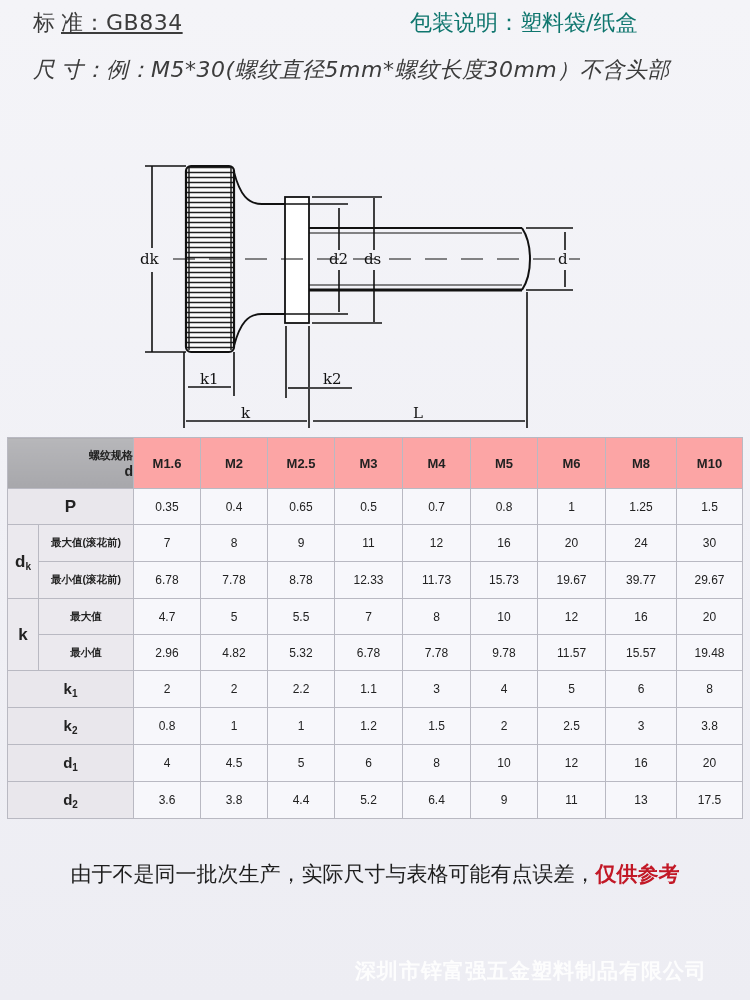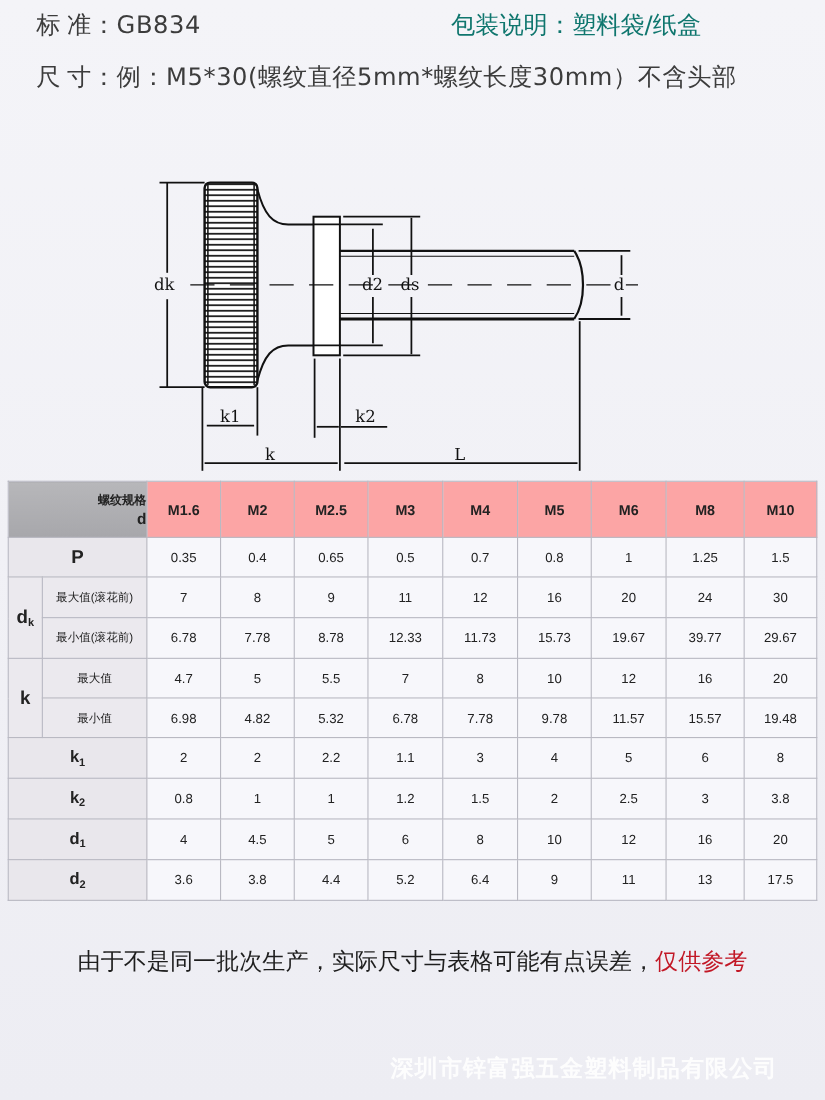--- a/index.html
+++ b/index.html
@@ -7,51 +7,51 @@
     width: 750px; height: 1000px; overflow: hidden; position: relative;
     background: linear-gradient(180deg, #f4f4f8 0%, #f1f1f6 50%, #ededf3 100%);
     font-family: "DejaVu Sans", "Liberation Sans", sans-serif;
     color: #333;
   }
   .hdr-line {
     position: absolute; left: 33px; font-size: 22px; color: #3c3c3c;
     letter-spacing: 0.5px; white-space: nowrap;
   }
   .hdr-line .lbl-a { display: inline-block; width: 28px; }
-  #line1 { top: 8px; }
-  #line2 { top: 55px; }
+  #line1 { top: 8px; text-decoration: underline; }
+  #line2 { top: 55px; font-style: italic; }
   #pack { position: absolute; left: 410px; top: 8px; font-size: 22px; color: #0f766e; white-space: nowrap; }
 
   #drawing { position: absolute; left: 0; top: 140px; width: 750px; height: 290px; }
 
   table.spec {
     position: absolute; left: 7px; top: 437px; width: 735px;
     border-collapse: collapse; table-layout: fixed;
     font-family: "Liberation Sans", "DejaVu Sans", sans-serif;
   }
   table.spec td {
     border: 1px solid #b9b9c2; text-align: center; vertical-align: middle;
     font-size: 12px; color: #222; padding: 0; background: #f7f7fb;
   }
   table.spec tr.head td { height: 50px; background: #fca5a5; font-weight: bold; font-size: 13px; }
   table.spec tr.head td.corner {
     background: linear-gradient(180deg,#b7b7ba,#a7a7ab); font-size: 11px; line-height: 16px; text-align: right;
   }
   table.spec td.rowlbl { background: #e9e7ec; font-weight: bold; font-size: 15px; }
-  table.spec td.sublbl { background: #ebe9ee; font-size: 10.5px; font-weight: normal; }
+  table.spec td.sublbl { background: #ebe9ee; font-size: 10.5px; font-weight: bold; }
   table.spec td.grp { background: #ebe9ee; font-weight: bold; font-size: 17px; }
   table.spec tr.r36 td { height: 35px; }
   table.spec tr.r37 td { height: 36px; }
   sub { font-size: 10px; vertical-align: -3px; }
 
   #note {
     position: absolute; left: 0; width: 750px; top: 860px; text-align: center;
     font-size: 21px; color: #1e1e1e; white-space: nowrap;
   }
-  #note .red { color: #c21826; font-weight: normal; }
+  #note .red { color: #c21826; font-weight: bold; }
   #watermark {
     position: absolute; left: 355px; top: 957px; font-size: 21px; color: #ffffff;
     opacity: 0.9; letter-spacing: 1px; white-space: nowrap; font-weight: bold;
   }
 </style>
 </head>
 <body>
 
 <div id="line1" class="hdr-line">
   <span class="lbl-a">标</span><span>准：</span><span>GB834</span>
@@ -215,21 +215,21 @@
     <td>5.5</td>
     <td>7</td>
     <td>8</td>
     <td>10</td>
     <td>12</td>
     <td>16</td>
     <td>20</td>
   </tr>
   <tr class="r36">
     <td class="sublbl">最小值</td>
-    <td>6.98</td>
+    <td>2.96</td>
     <td>4.82</td>
     <td>5.32</td>
     <td>6.78</td>
     <td>7.78</td>
     <td>9.78</td>
     <td>11.57</td>
     <td>15.57</td>
     <td>19.48</td>
   </tr>
   <tr class="r37">

